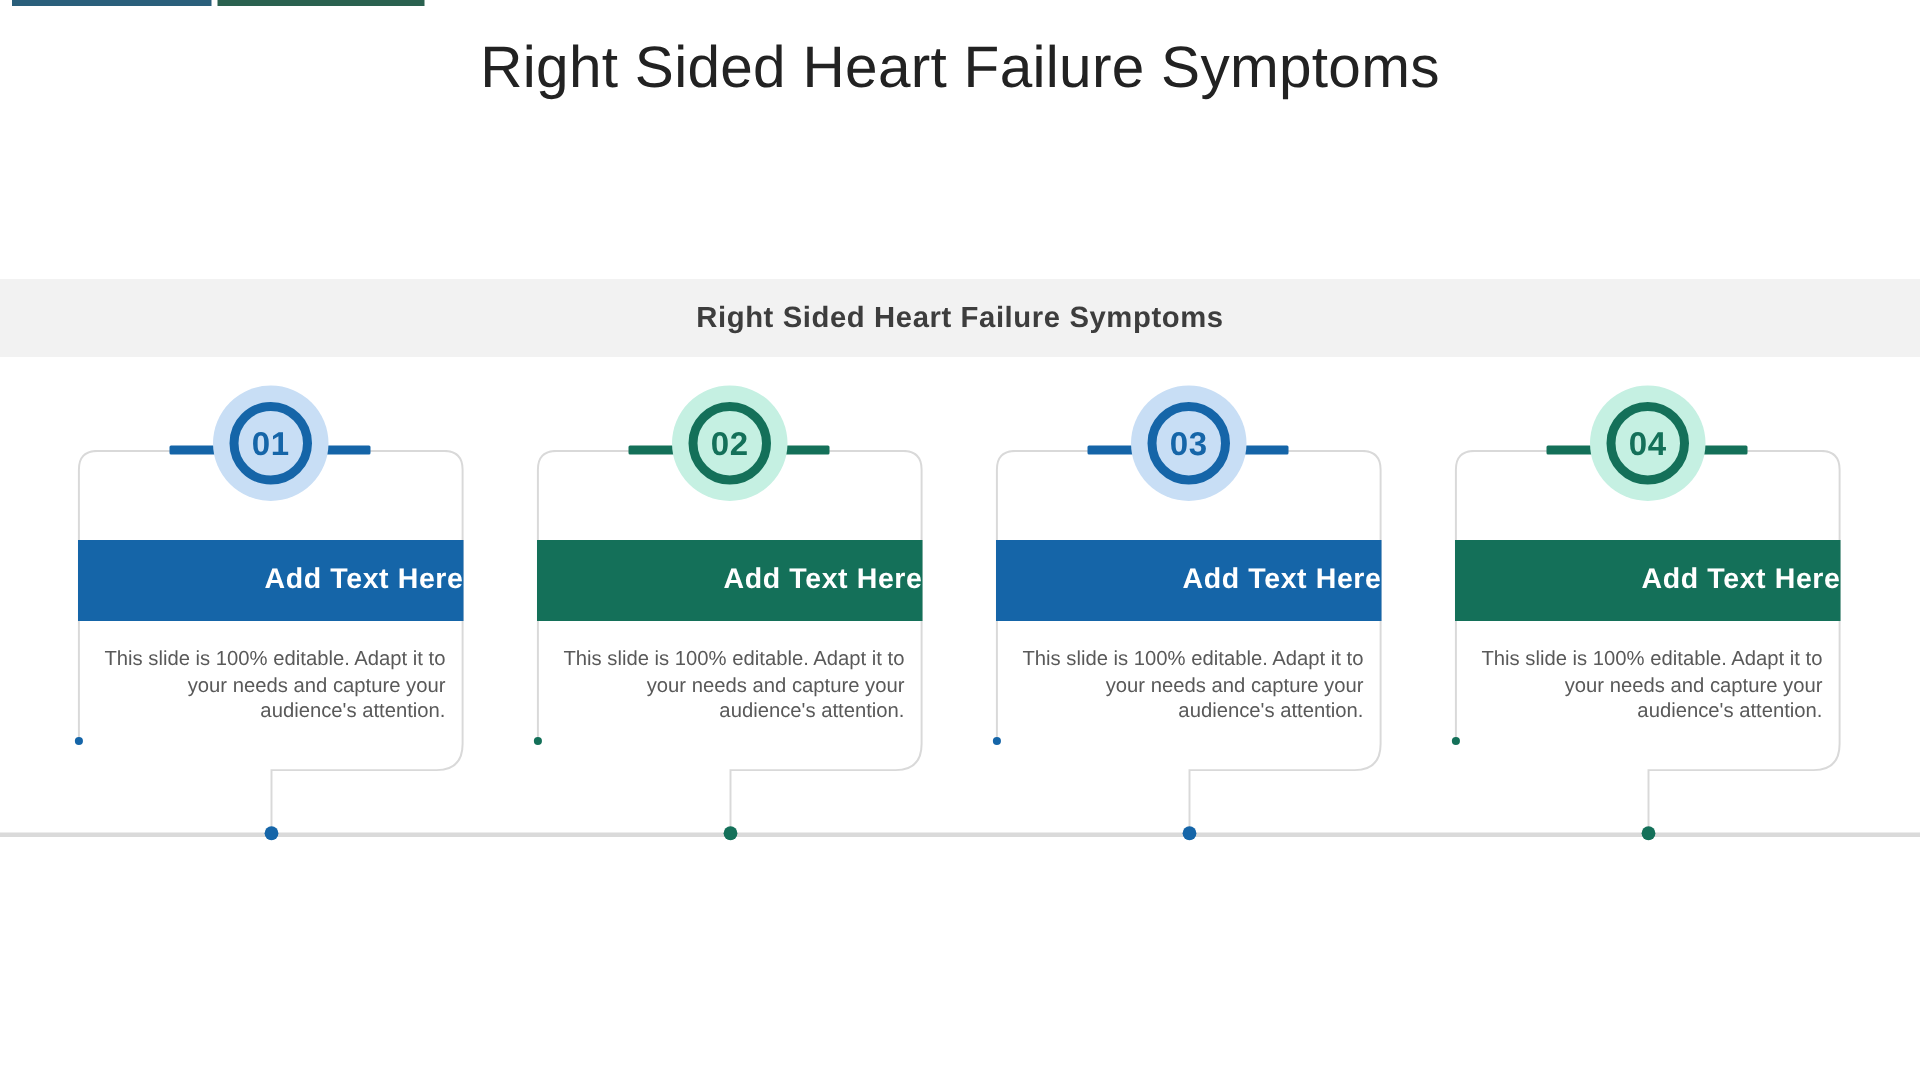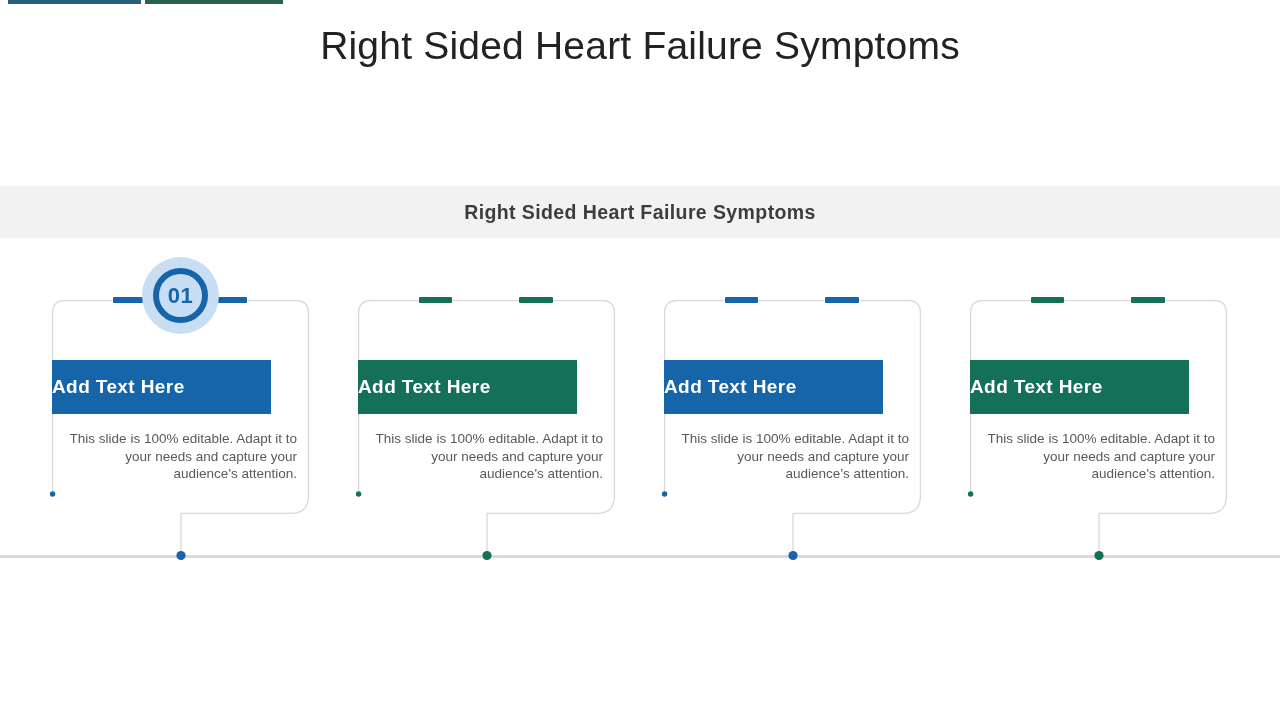--- a/index.html
+++ b/index.html
@@ -36,22 +36,22 @@
   .badge{
     position:absolute;left:90px;top:1px;width:77px;height:77px;border-radius:50%;
     display:flex;align-items:center;justify-content:center;
   }
   .ring{
     width:43px;height:43px;border-radius:50%;border:6px solid;
     display:flex;align-items:center;justify-content:center;background:transparent;
   }
   .step-number{font-size:22px;font-weight:700;letter-spacing:0.5px;}
   .card-header{
-    position:absolute;left:0;top:104px;width:219px;height:54px;
-    display:flex;align-items:center;justify-content:flex-start;
+    position:absolute;left:0;top:104px;width:257px;height:54px;
+    display:flex;align-items:center;justify-content:flex-end;
   }
   .card-header-label{color:#ffffff;font-size:19px;font-weight:700;letter-spacing:0.4px;}
   .card-body{
     position:absolute;left:11px;top:174px;width:234px;margin:0;
     font-size:13.5px;line-height:17.5px;color:#595959;text-align:right;letter-spacing:0px;
   }
   
   .card--blue  .dash{background:#1565a8;}
   .card--blue  .badge{background:#c8def5;}
   .card--blue  .ring{border-color:#1565a8;color:#1565a8;}
@@ -99,47 +99,62 @@
   </div>
 
   <div class="card c2 card--green">
     <svg class="card-outline" viewBox="-5 0 267 262">
       <path d="M 0.6 194 L 0.6 13 Q 0.6 0.6 13 0.6 L 244 0.6 Q 256.4 0.6 256.4 13 L 256.4 196 Q 256.4 213.4 239 213.4 L 129 213.4 L 129 252"></path>
       <circle class="endpoint" cx="0.6" cy="194" r="2.7"></circle>
       <circle class="endpoint" cx="129" cy="255.5" r="4.6"></circle>
     </svg>
     <div class="dash left"></div>
     <div class="dash right"></div>
+    <div class="badge">
+      <div class="ring">
+        <span class="step-number">02</span>
+      </div>
+    </div>
     <div class="card-header">
       <span class="card-header-label">Add Text Here</span>
     </div>
     <p class="card-body">This slide is 100% editable. Adapt it to your needs and capture your audience's attention.</p>
   </div>
 
   <div class="card c3 card--blue">
     <svg class="card-outline" viewBox="-5 0 267 262">
       <path d="M 0.6 194 L 0.6 13 Q 0.6 0.6 13 0.6 L 244 0.6 Q 256.4 0.6 256.4 13 L 256.4 196 Q 256.4 213.4 239 213.4 L 129 213.4 L 129 252"></path>
       <circle class="endpoint" cx="0.6" cy="194" r="2.7"></circle>
       <circle class="endpoint" cx="129" cy="255.5" r="4.6"></circle>
     </svg>
     <div class="dash left"></div>
     <div class="dash right"></div>
+    <div class="badge">
+      <div class="ring">
+        <span class="step-number">03</span>
+      </div>
+    </div>
     <div class="card-header">
       <span class="card-header-label">Add Text Here</span>
     </div>
     <p class="card-body">This slide is 100% editable. Adapt it to your needs and capture your audience's attention.</p>
   </div>
 
   <div class="card c4 card--green">
     <svg class="card-outline" viewBox="-5 0 267 262">
       <path d="M 0.6 194 L 0.6 13 Q 0.6 0.6 13 0.6 L 244 0.6 Q 256.4 0.6 256.4 13 L 256.4 196 Q 256.4 213.4 239 213.4 L 129 213.4 L 129 252"></path>
       <circle class="endpoint" cx="0.6" cy="194" r="2.7"></circle>
       <circle class="endpoint" cx="129" cy="255.5" r="4.6"></circle>
     </svg>
     <div class="dash left"></div>
     <div class="dash right"></div>
+    <div class="badge">
+      <div class="ring">
+        <span class="step-number">04</span>
+      </div>
+    </div>
     <div class="card-header">
       <span class="card-header-label">Add Text Here</span>
     </div>
     <p class="card-body">This slide is 100% editable. Adapt it to your needs and capture your audience's attention.</p>
   </div>
 
 </div>
 
 </body></html>

